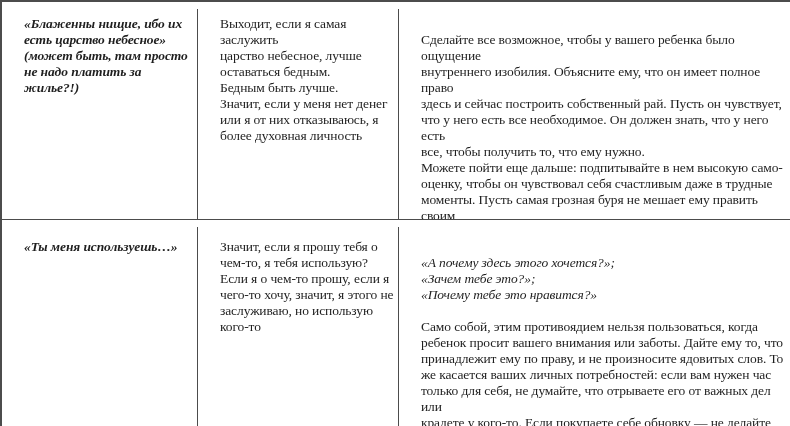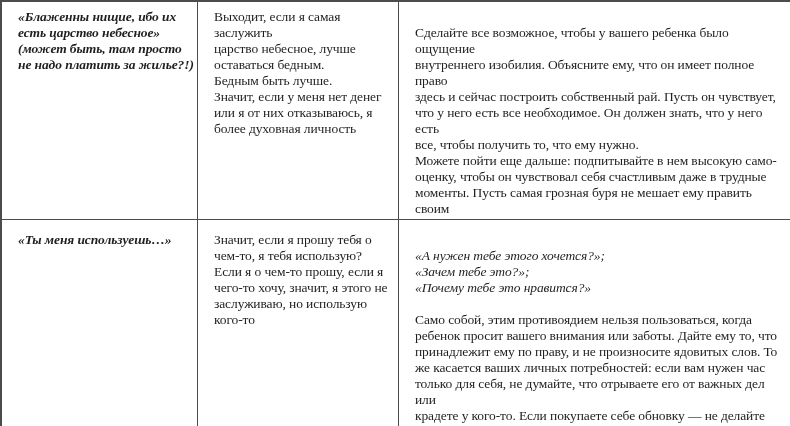--- a/index.html
+++ b/index.html
@@ -23,26 +23,27 @@
     border-top: 2px solid #4c4c4c;
     border-left: 2px solid #4c4c4c;
     width: 790px;
     height: 426px;
     box-sizing: border-box;
   }
   .cell {
     border-right: 1.5px solid #4c4c4c;
     border-bottom: 1.5px solid #4c4c4c;
     box-sizing: border-box;
-    padding: 7px 3px 0 16px;
+    padding: 7px 3px 0 22px;
     font-size: 13.5px;
     line-height: 16px;
     white-space: pre-line;
     overflow: hidden;
     letter-spacing: -0.1px;
+    margin-top: 7px;
   }
   .row2 {
     padding-top: 12px;
   }
   .phrase {
     font-weight: bold;
     font-style: italic;
   }
   .seg {
     display: block;
@@ -86,21 +87,21 @@
     <div class="cell row2 phrase">«Ты меня используешь…»</div>
 
     <div class="cell row2">Значит, если я прошу тебя о
 чем-то, я тебя использую?
 Если я о чем-то прошу, если я
 чего-то хочу, значит, я этого не
 заслуживаю, но использую
 кого-то</div>
 
     <div class="cell row2">
-      <span class="seg italic">«А нужен тебе этого хочется?»;
+      <span class="seg italic">«А почему здесь этого хочется?»;
 «Зачем тебе это?»;
 «Почему тебе это нравится?»</span>
       <span class="seg">Само собой, этим противоядием нельзя пользоваться, когда
 ребенок просит вашего внимания или заботы. Дайте ему то, что
 принадлежит ему по праву, и не произносите ядовитых слов. То
 же касается ваших личных потребностей: если вам нужен час
 только для себя, не думайте, что отрываете его от важных дел или
 крадете у кого-то. Если покупаете себе обновку — не делайте
 этого украдкой. Если позволили себе денек побездельничать —
 это не должно значить, что целую неделю вы пахали без перерыва

